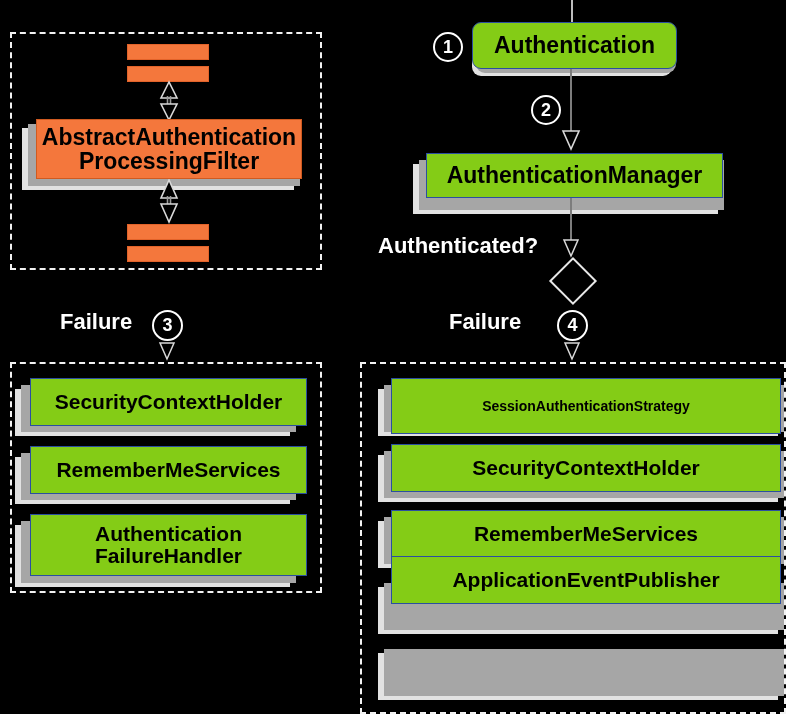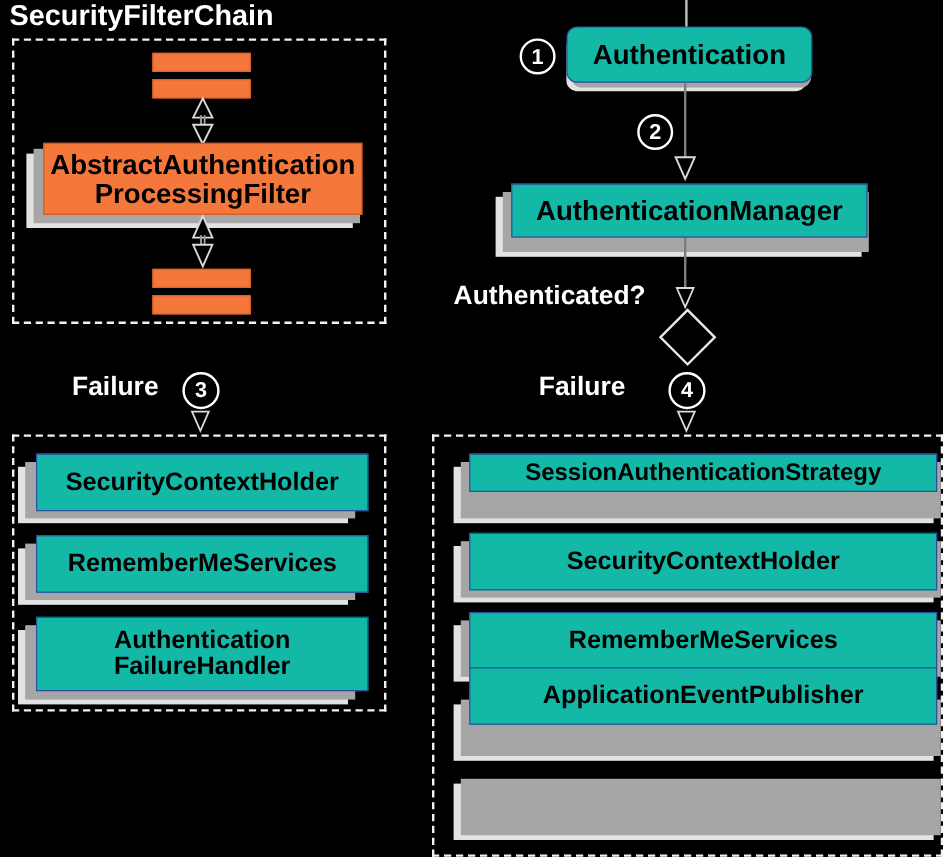--- a/index.html
+++ b/index.html
@@ -18,21 +18,21 @@
   
   .obar{position:absolute;background:#f4773c;border:1px solid #e2632a;box-sizing:border-box;}
 
   
   .onode{position:absolute;box-sizing:border-box;background:#f4773c;
          border:1px solid #cf5a20;color:#000000;font-weight:bold;
          display:flex;align-items:center;justify-content:center;
          text-align:center;line-height:1.05;z-index:4;}
 
   
-  .bnode{position:absolute;box-sizing:border-box;background:#14b8a6;
+  .bnode{position:absolute;box-sizing:border-box;background:#84cc16;
          border:1px solid #2b4fa0;color:#000;font-weight:bold;
          display:flex;align-items:center;justify-content:center;
          text-align:center;line-height:1.05;z-index:4;white-space:pre-line;}
   .bnode.round{border-radius:9px;}
 
   
   .shadow-dark{position:absolute;background:#a6a6a6;z-index:2;}
   .shadow-light{position:absolute;background:#e2e2e2;z-index:1;}
   .shadow-dark.round{border-radius:9px;}
   .shadow-light.round{border-radius:9px;}
@@ -50,21 +50,20 @@
 
   
   .diamond{position:absolute;border:2px solid #e8e8e8;background:transparent;
            transform:rotate(45deg);z-index:3;}
 </style>
 </head>
 <body>
 
 <div id="stage">
 
-  <div class="wlabel" style="left:8px;top:2px;font-size:24px;">SecurityFilterChain</div>
 
   <div class="dashbox" style="left:10px;top:32px;width:312px;height:238px;"></div>
 
   <div class="obar" style="left:127px;top:44px;width:82px;height:16px;"></div>
   <div class="obar" style="left:127px;top:66px;width:82px;height:16px;"></div>
 
   <svg class="arrowsvg" style="left:158px;top:80px;" width="22" height="42" viewBox="0 0 22 42">
     <polygon points="11,2 3,18 19,18" fill="#000" stroke="#d9d9d9" stroke-width="1.6"></polygon>
     <line x1="9.5" y1="16" x2="9.5" y2="28" stroke="#9a9a9a" stroke-width="1.6"></line>
     <line x1="12.5" y1="16" x2="12.5" y2="28" stroke="#9a9a9a" stroke-width="1.6"></line>
@@ -140,21 +139,21 @@
 
   <div class="shadow-light" style="left:15px;top:525px;width:275px;height:62px;"></div>
   <div class="shadow-dark" style="left:21px;top:521px;width:275px;height:62px;"></div>
   <div class="bnode" style="left:30px;top:514px;width:277px;height:62px;font-size:21px;">Authentication
 FailureHandler</div>
 
   <div class="dashbox" style="left:360px;top:362px;width:426px;height:352px;"></div>
 
   <div class="shadow-light" style="left:378px;top:389px;width:400px;height:47px;"></div>
   <div class="shadow-dark" style="left:384px;top:385px;width:400px;height:47px;"></div>
-  <div class="bnode" style="left:391px;top:378px;width:390px;height:32px;font-size:20px;">SessionAuthenticationStrategy</div>
+  <div class="bnode" style="left:391px;top:378px;width:390px;height:56px;font-size:14px;">SessionAuthenticationStrategy</div>
 
   <div class="shadow-light" style="left:378px;top:455px;width:400px;height:47px;"></div>
   <div class="shadow-dark" style="left:384px;top:451px;width:400px;height:47px;"></div>
   <div class="bnode" style="left:391px;top:444px;width:390px;height:48px;font-size:21px;">SecurityContextHolder</div>
 
   <div class="shadow-light" style="left:378px;top:521px;width:400px;height:47px;"></div>
   <div class="shadow-dark" style="left:384px;top:517px;width:400px;height:47px;"></div>
   <div class="bnode" style="left:391px;top:510px;width:390px;height:48px;font-size:21px;">RememberMeServices</div>
 
   <div class="shadow-light" style="left:378px;top:587px;width:400px;height:47px;"></div>

